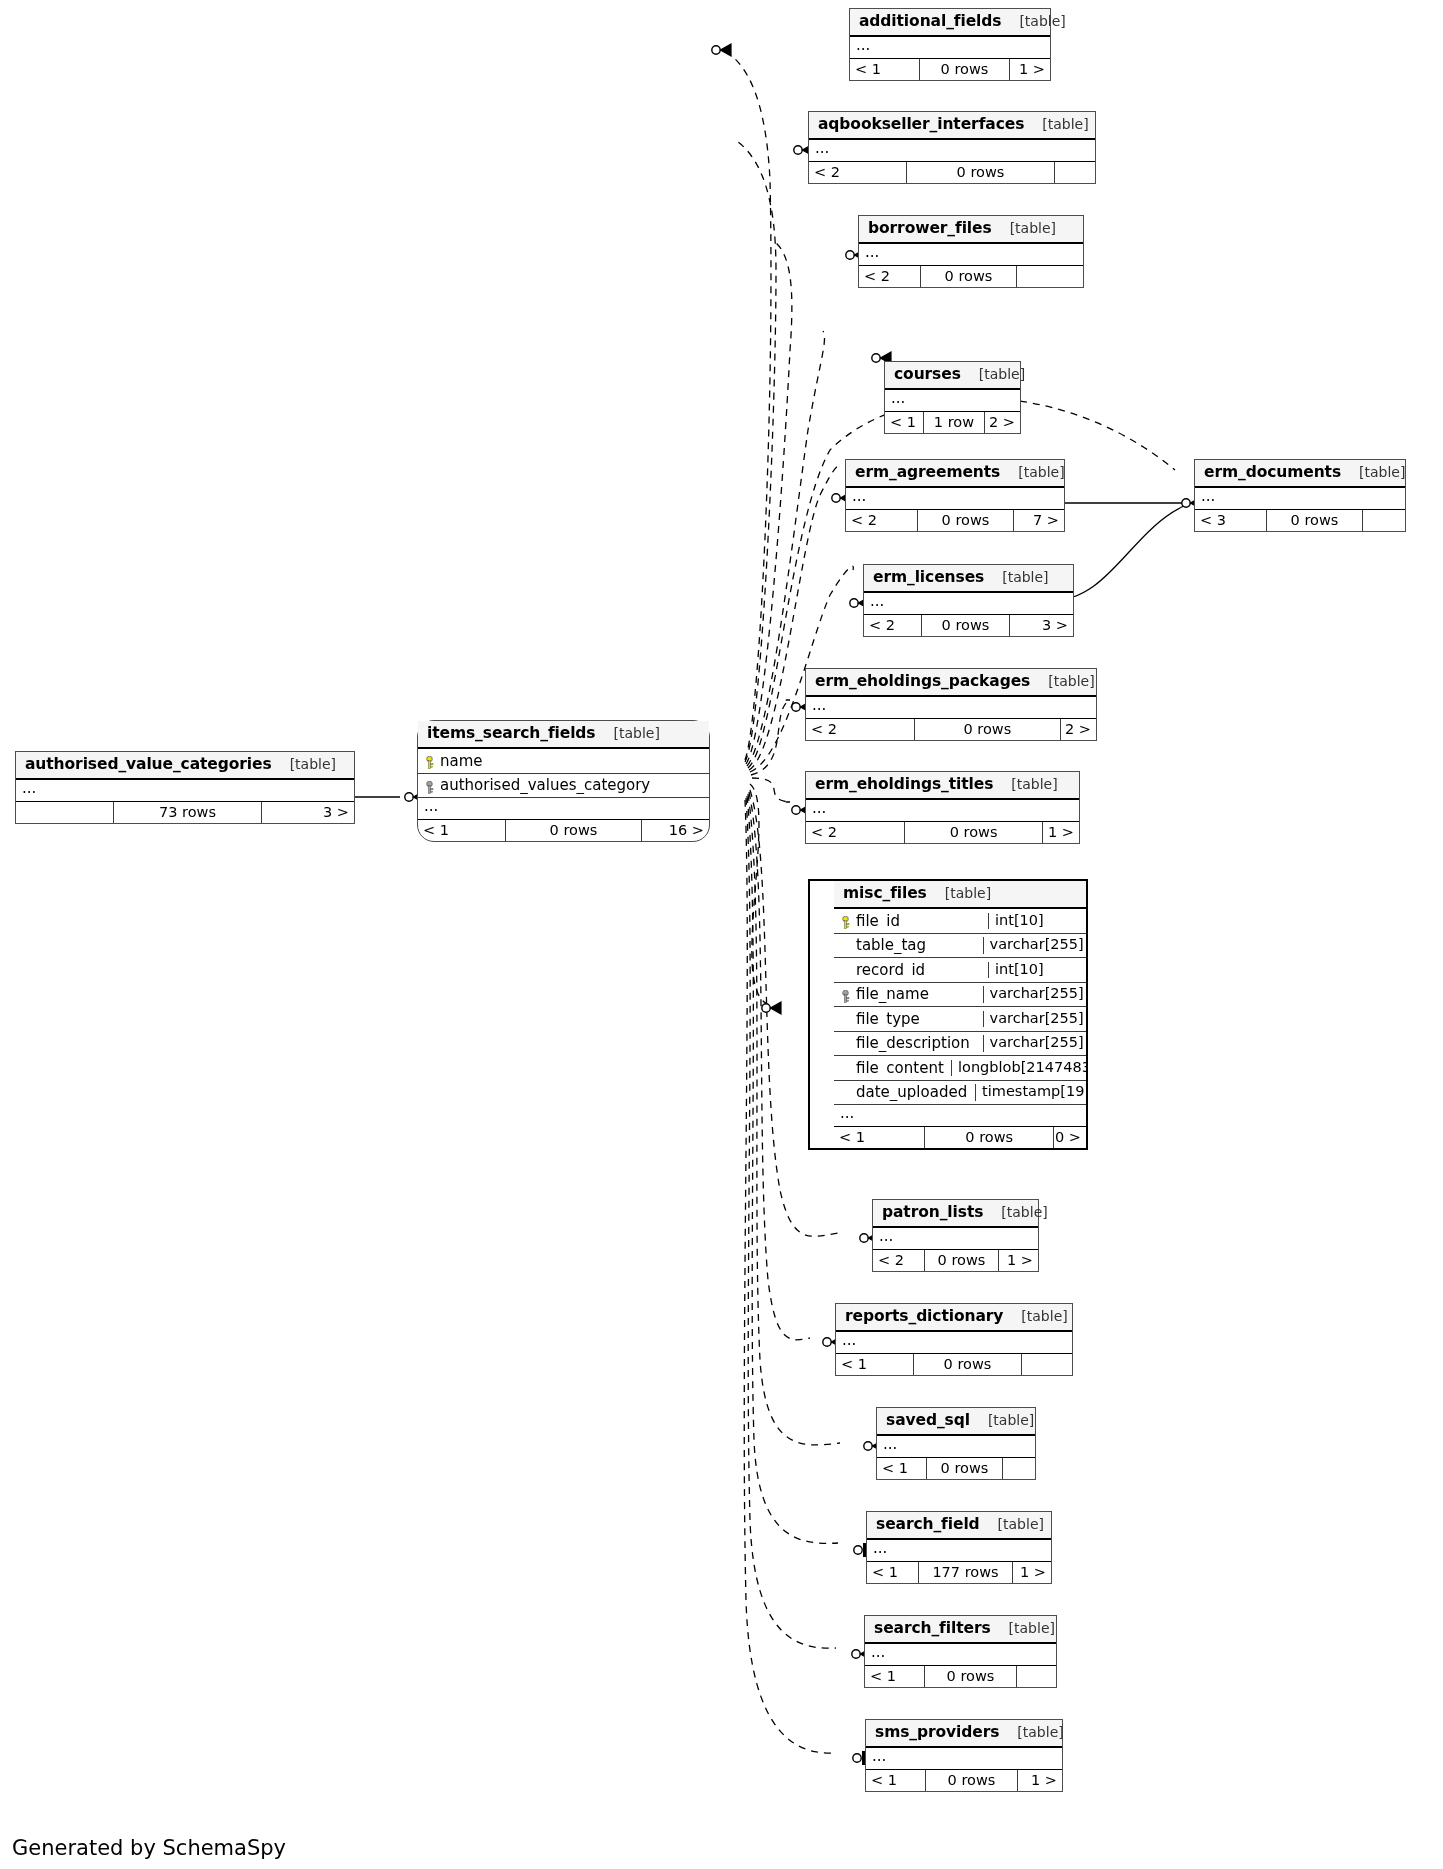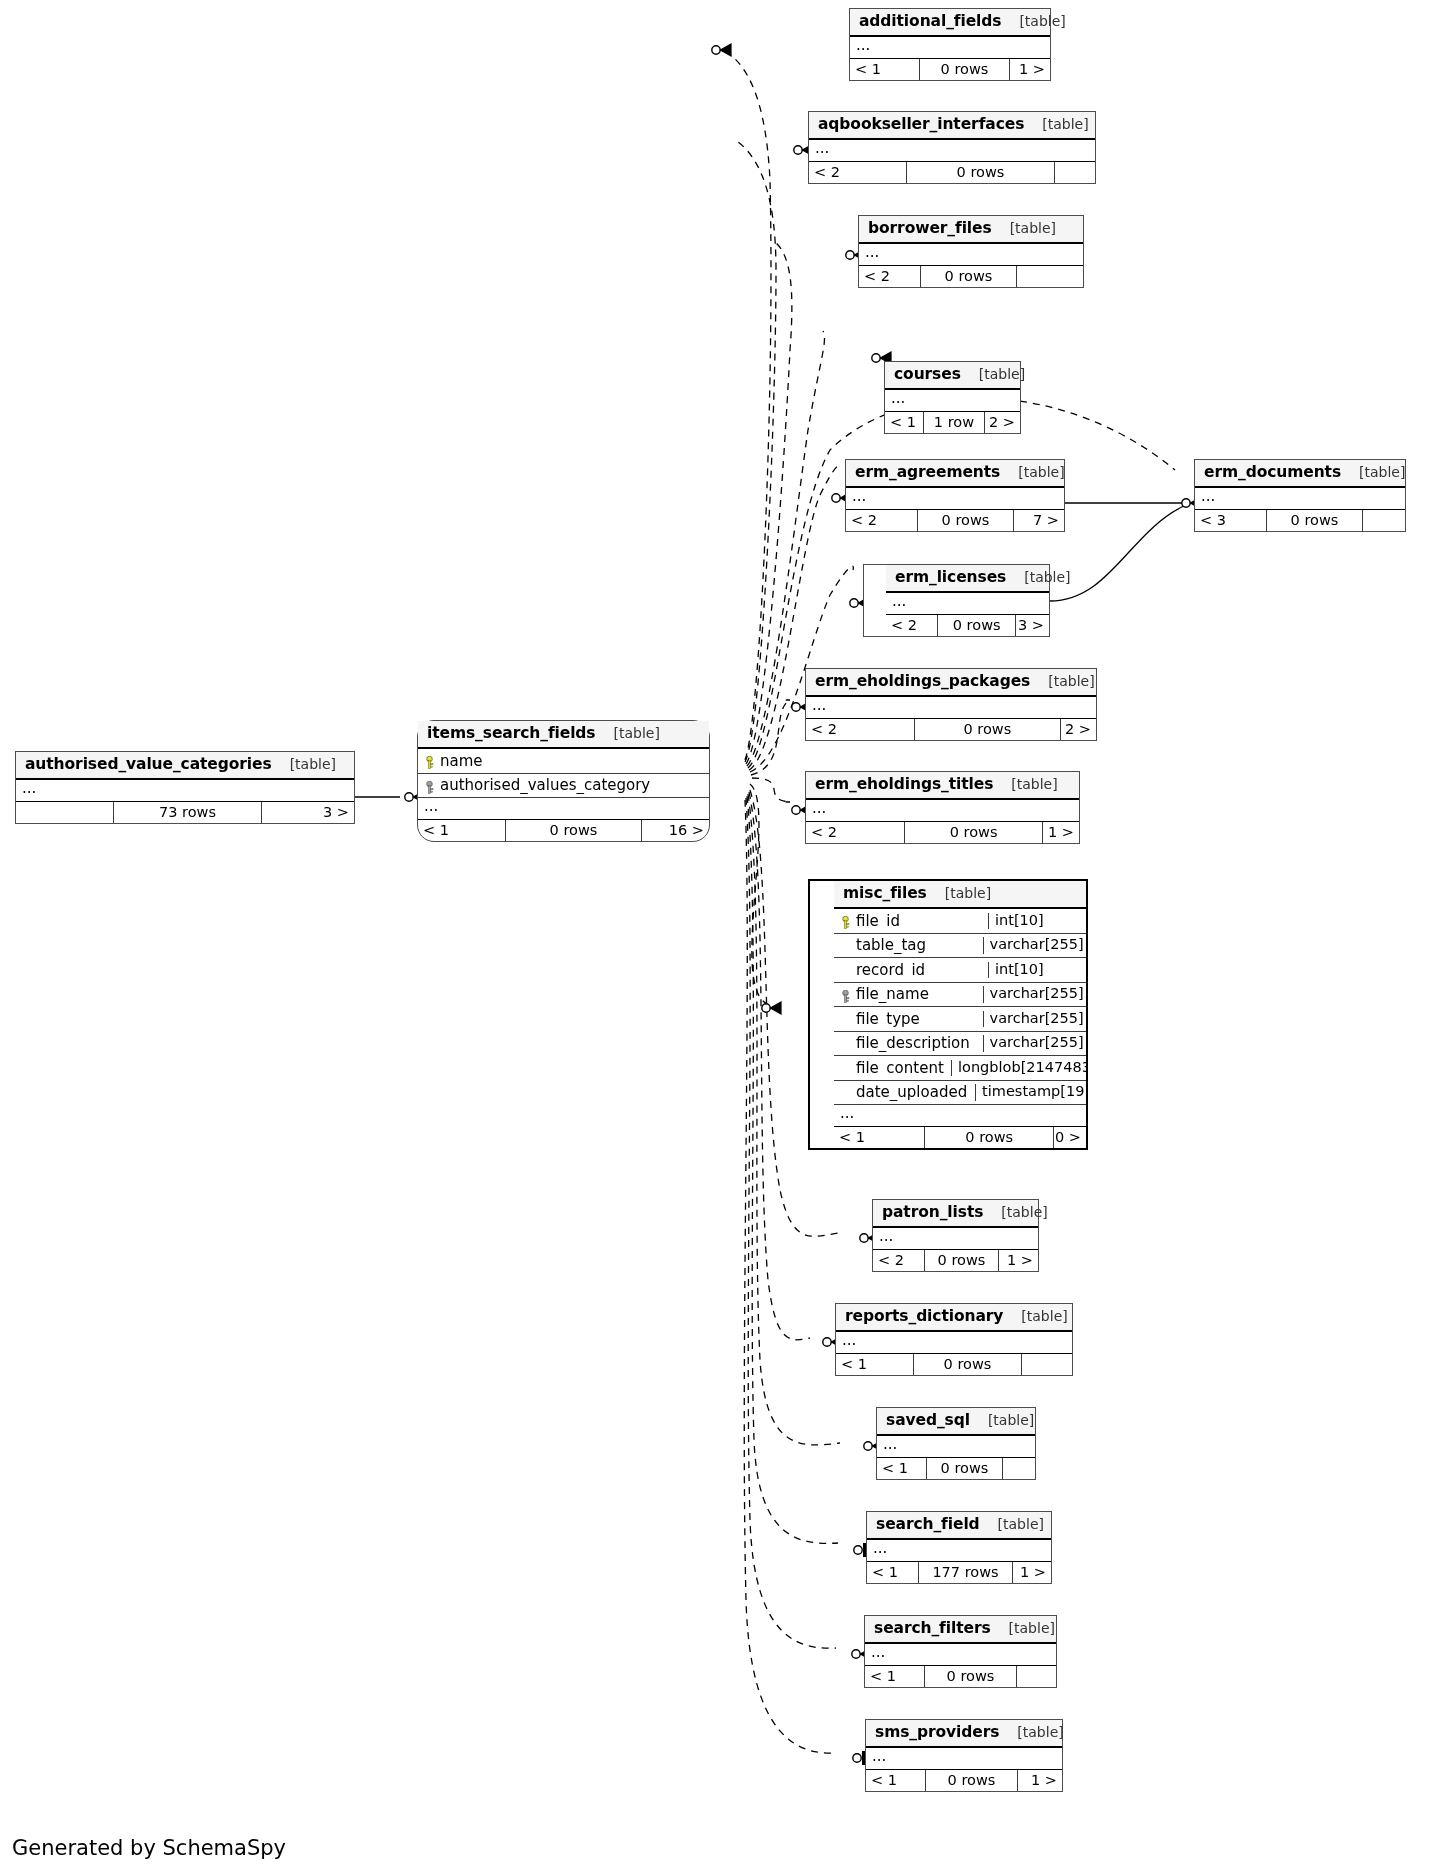--- a/index.html
+++ b/index.html
@@ -295,21 +295,21 @@
           <span class="tbl-name">erm_documents</span>
           <span class="tbl-kind">[table]</span>
         </div>
         <div class="ellipsis-row">...</div>
         <div class="foot-row">
           <span class="foot-cell foot-left" style="width:72px">&lt; 3</span>
           <span class="foot-cell foot-center" style="width:96px">0 rows</span>
           <span class="foot-cell foot-right" style="flex:1 1 auto"></span>
         </div>
       </div>
-      <div class="node" style="left: 863px; top: 564px; width: 187px; padding-left: 22px;">
+      <div class="node" style="left: 863px; top: 564px; width: 211px;">
         <div class="title-row">
           <span class="tbl-name">erm_licenses</span>
           <span class="tbl-kind">[table]</span>
         </div>
         <div class="ellipsis-row">...</div>
         <div class="foot-row">
           <span class="foot-cell foot-left" style="width:58px">&lt; 2</span>
           <span class="foot-cell foot-center" style="width:88px">0 rows</span>
           <span class="foot-cell foot-right" style="flex:1 1 auto">3 &gt;</span>
         </div>

